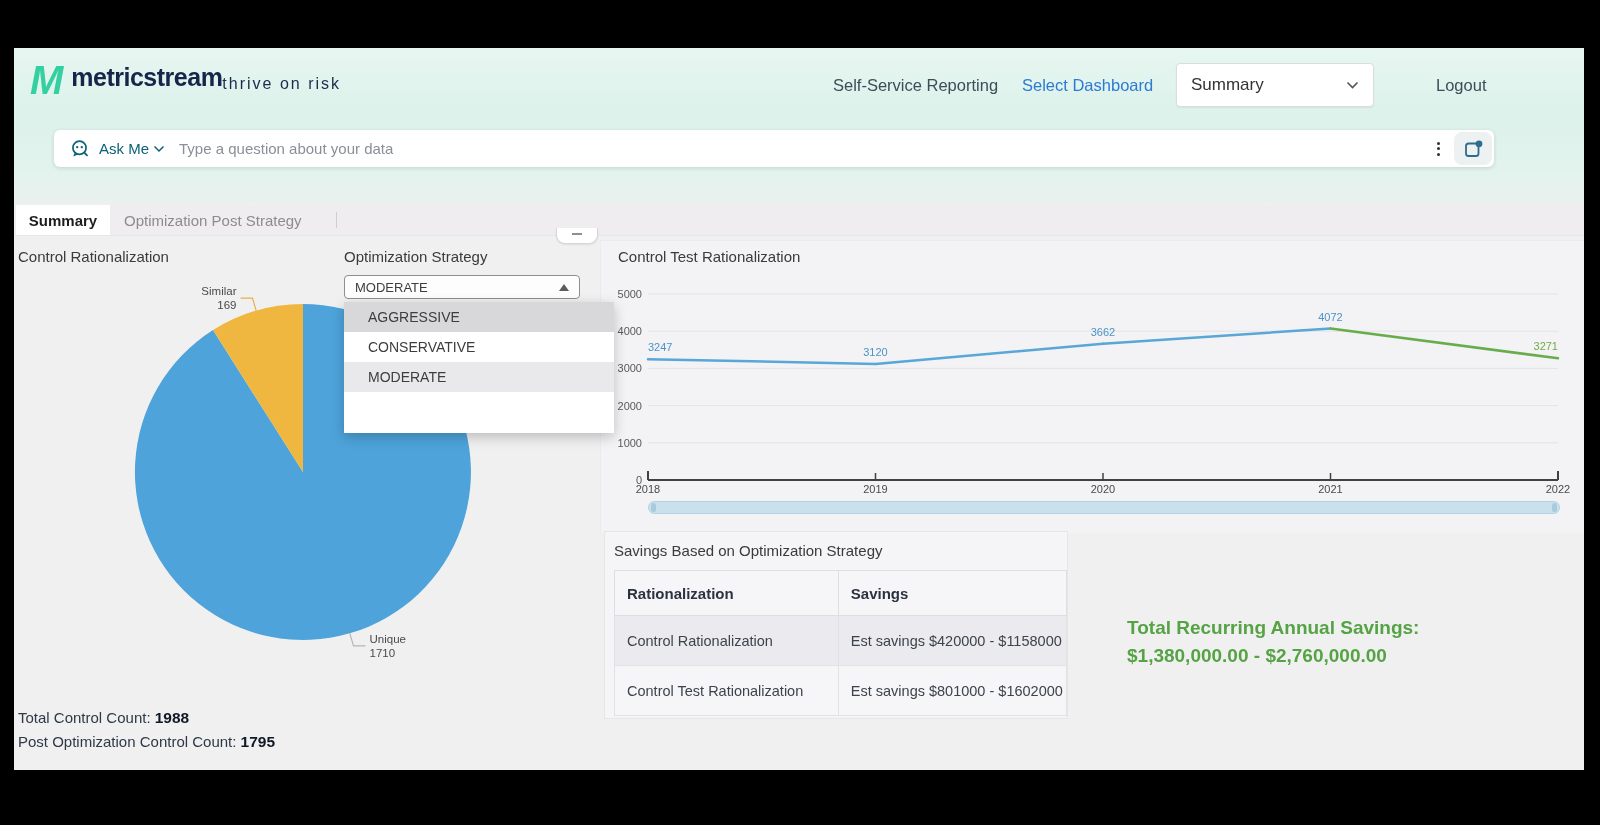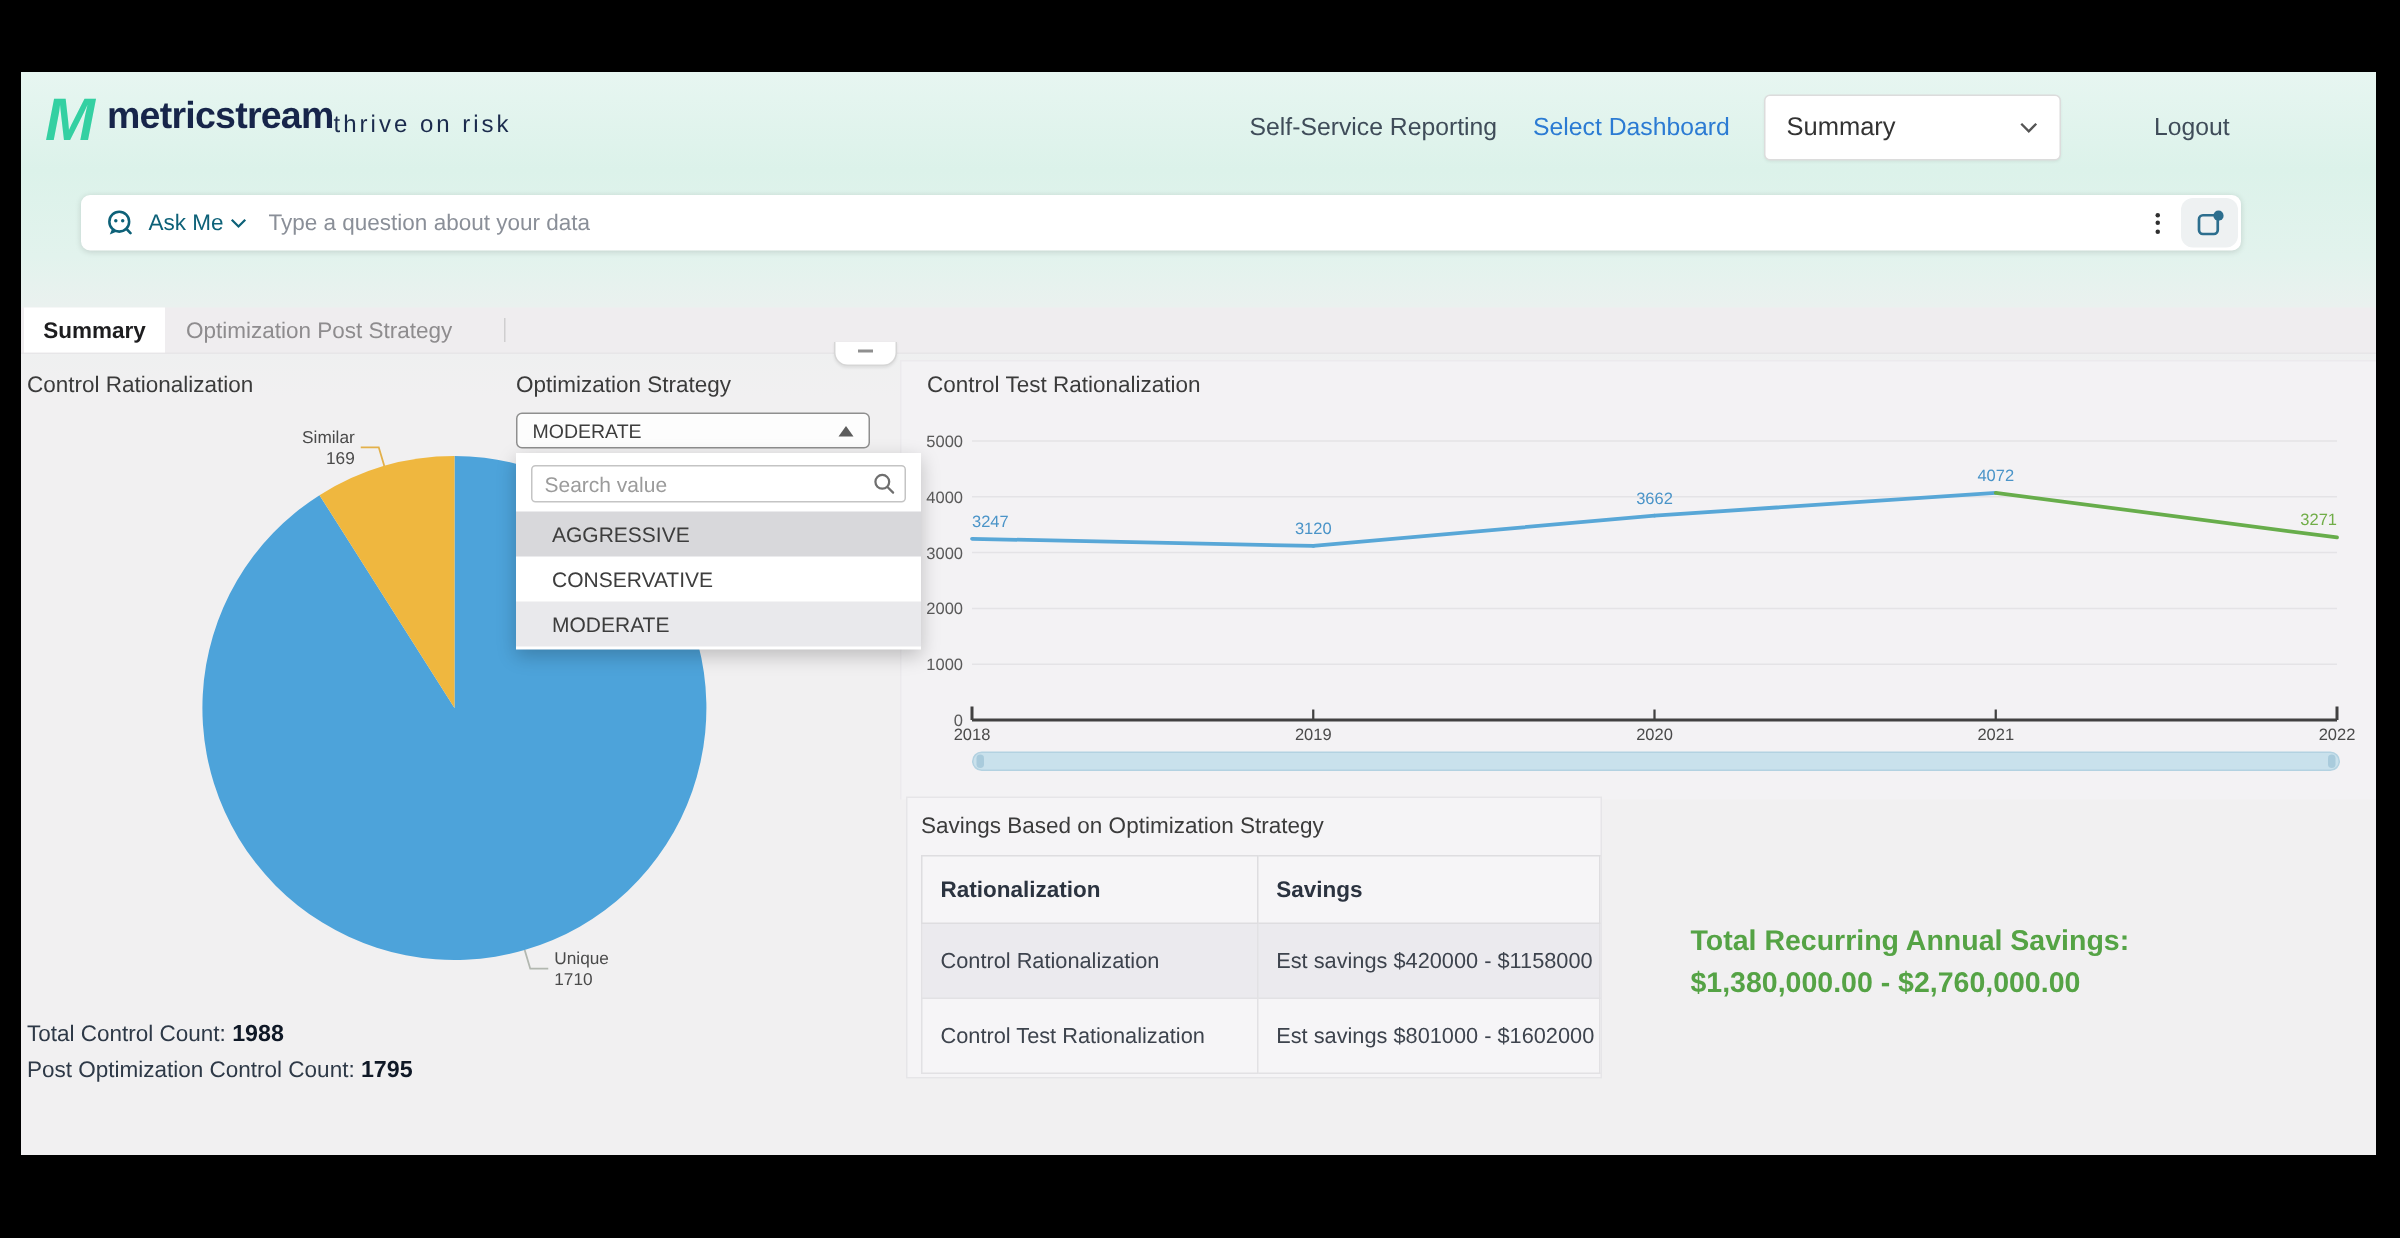--- a/index.html
+++ b/index.html
@@ -81,21 +81,21 @@
   .savings-table{position:absolute;left:9px;top:38px;border-collapse:collapse;}
   .savings-table th{width:219px;height:44px;text-align:left;padding:0 0 0 12px;font-size:15px;color:#2b3340;
                     background:#f6f5f7;border:1px solid #dedde0;font-weight:700;}
   .savings-table th:last-child{width:227px;}
   .savings-table td{height:49px;padding:0 0 0 12px;font-size:14.5px;color:#3d434d;border:1px solid #e2e1e4;}
   .row-odd td{background:#ebeaee;}
   .row-even td{background:#f6f5f7;}
 
   .total-savings{position:absolute;left:1113px;top:566px;font-size:19px;font-weight:700;color:#55a345;line-height:28px;}
 
-  .count-line{position:absolute;left:4px;font-size:15px;color:#2e3947;white-space:nowrap;}
+  .count-line{position:absolute;left:4px;font-size:15px;color:#2e3947;white-space:nowrap;margin-top:28px;}
   .count-line b{font-size:15.5px;color:#0f1826;}
 
   svg text{font-family:"Liberation Sans","DejaVu Sans",sans-serif;}
 </style>
 </head>
 <body>
 
 <div class="stage">
   <div class="app">
 
@@ -164,27 +164,20 @@
         <polyline points="240.2,46.7 236.5,34.2 224.5,34.2" fill="none" stroke="#e3b04a" stroke-width="1.2"></polyline>
         <text x="220.5" y="31.2" text-anchor="end" font-size="11.5" fill="#4a4a4a"><tspan x="220.5" dy="0">Similar</tspan><tspan x="220.5" dy="14">169</tspan></text>
       </svg>
 
     <div class="widget-title" style="left:330px;top:200px;">Optimization Strategy</div>
     <div class="strategy-select">
       <span>MODERATE</span>
       <span class="tri-up"></span>
     </div>
     <div class="strategy-popup">
-      <div class="searchbox">
-        <input type="text" placeholder="Search value" style="">
-        <svg width="15" height="15" viewBox="0 0 15 15">
-          <circle cx="6.2" cy="6.2" r="4.6" fill="none" stroke="#6f6f6f" stroke-width="1.5"></circle>
-          <path d="M9.8 9.8 L13.4 13.4" stroke="#6f6f6f" stroke-width="1.5" stroke-linecap="round"></path>
-        </svg>
-      </div>
       <div class="opt opt-hover">AGGRESSIVE</div>
       <div class="opt">CONSERVATIVE</div>
       <div class="opt opt-selected">MODERATE</div>
     </div>
 
     <div class="chart-panel"></div>
     <div class="widget-title" style="left:604px;top:200px;">Control Test Rationalization</div>
     <svg id="line-svg" class="line-svg" width="980" height="234">
         <text x="38" y="220" text-anchor="end" font-size="11" fill="#5a5a5a">0</text>
         <line x1="44" y1="178.8" x2="954" y2="178.8" stroke="#e4e3e6" stroke-width="1"></line>

